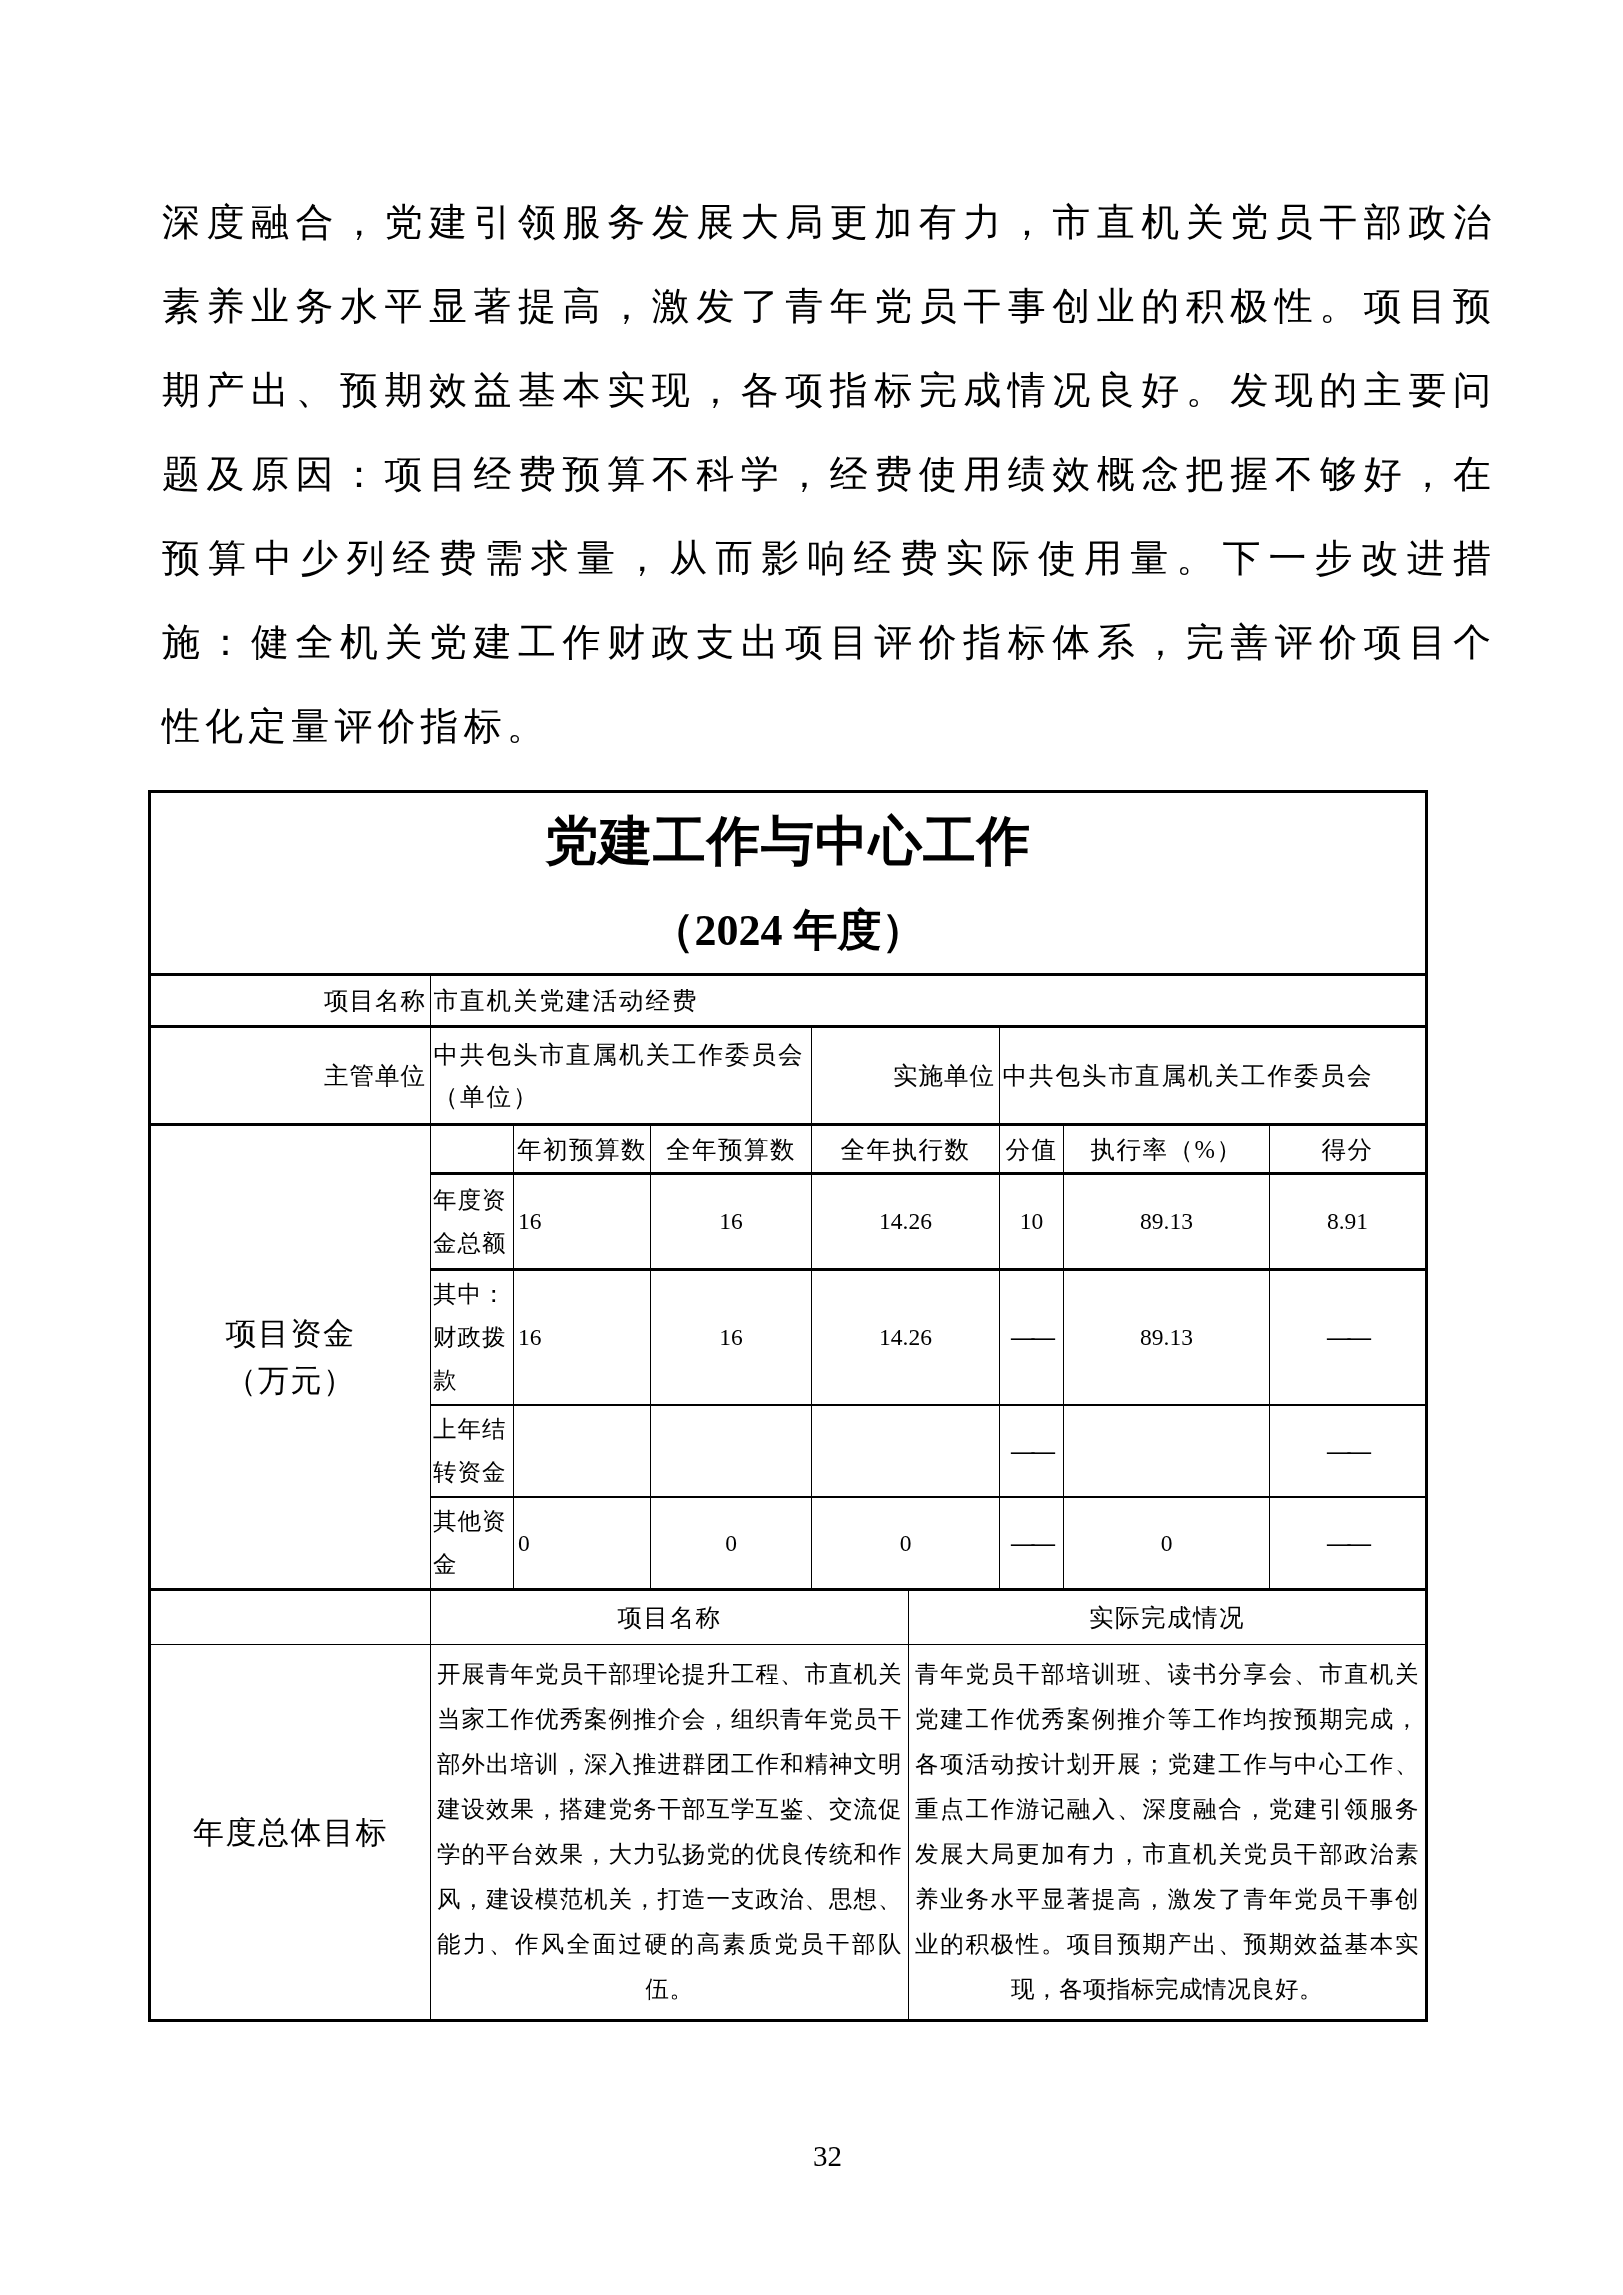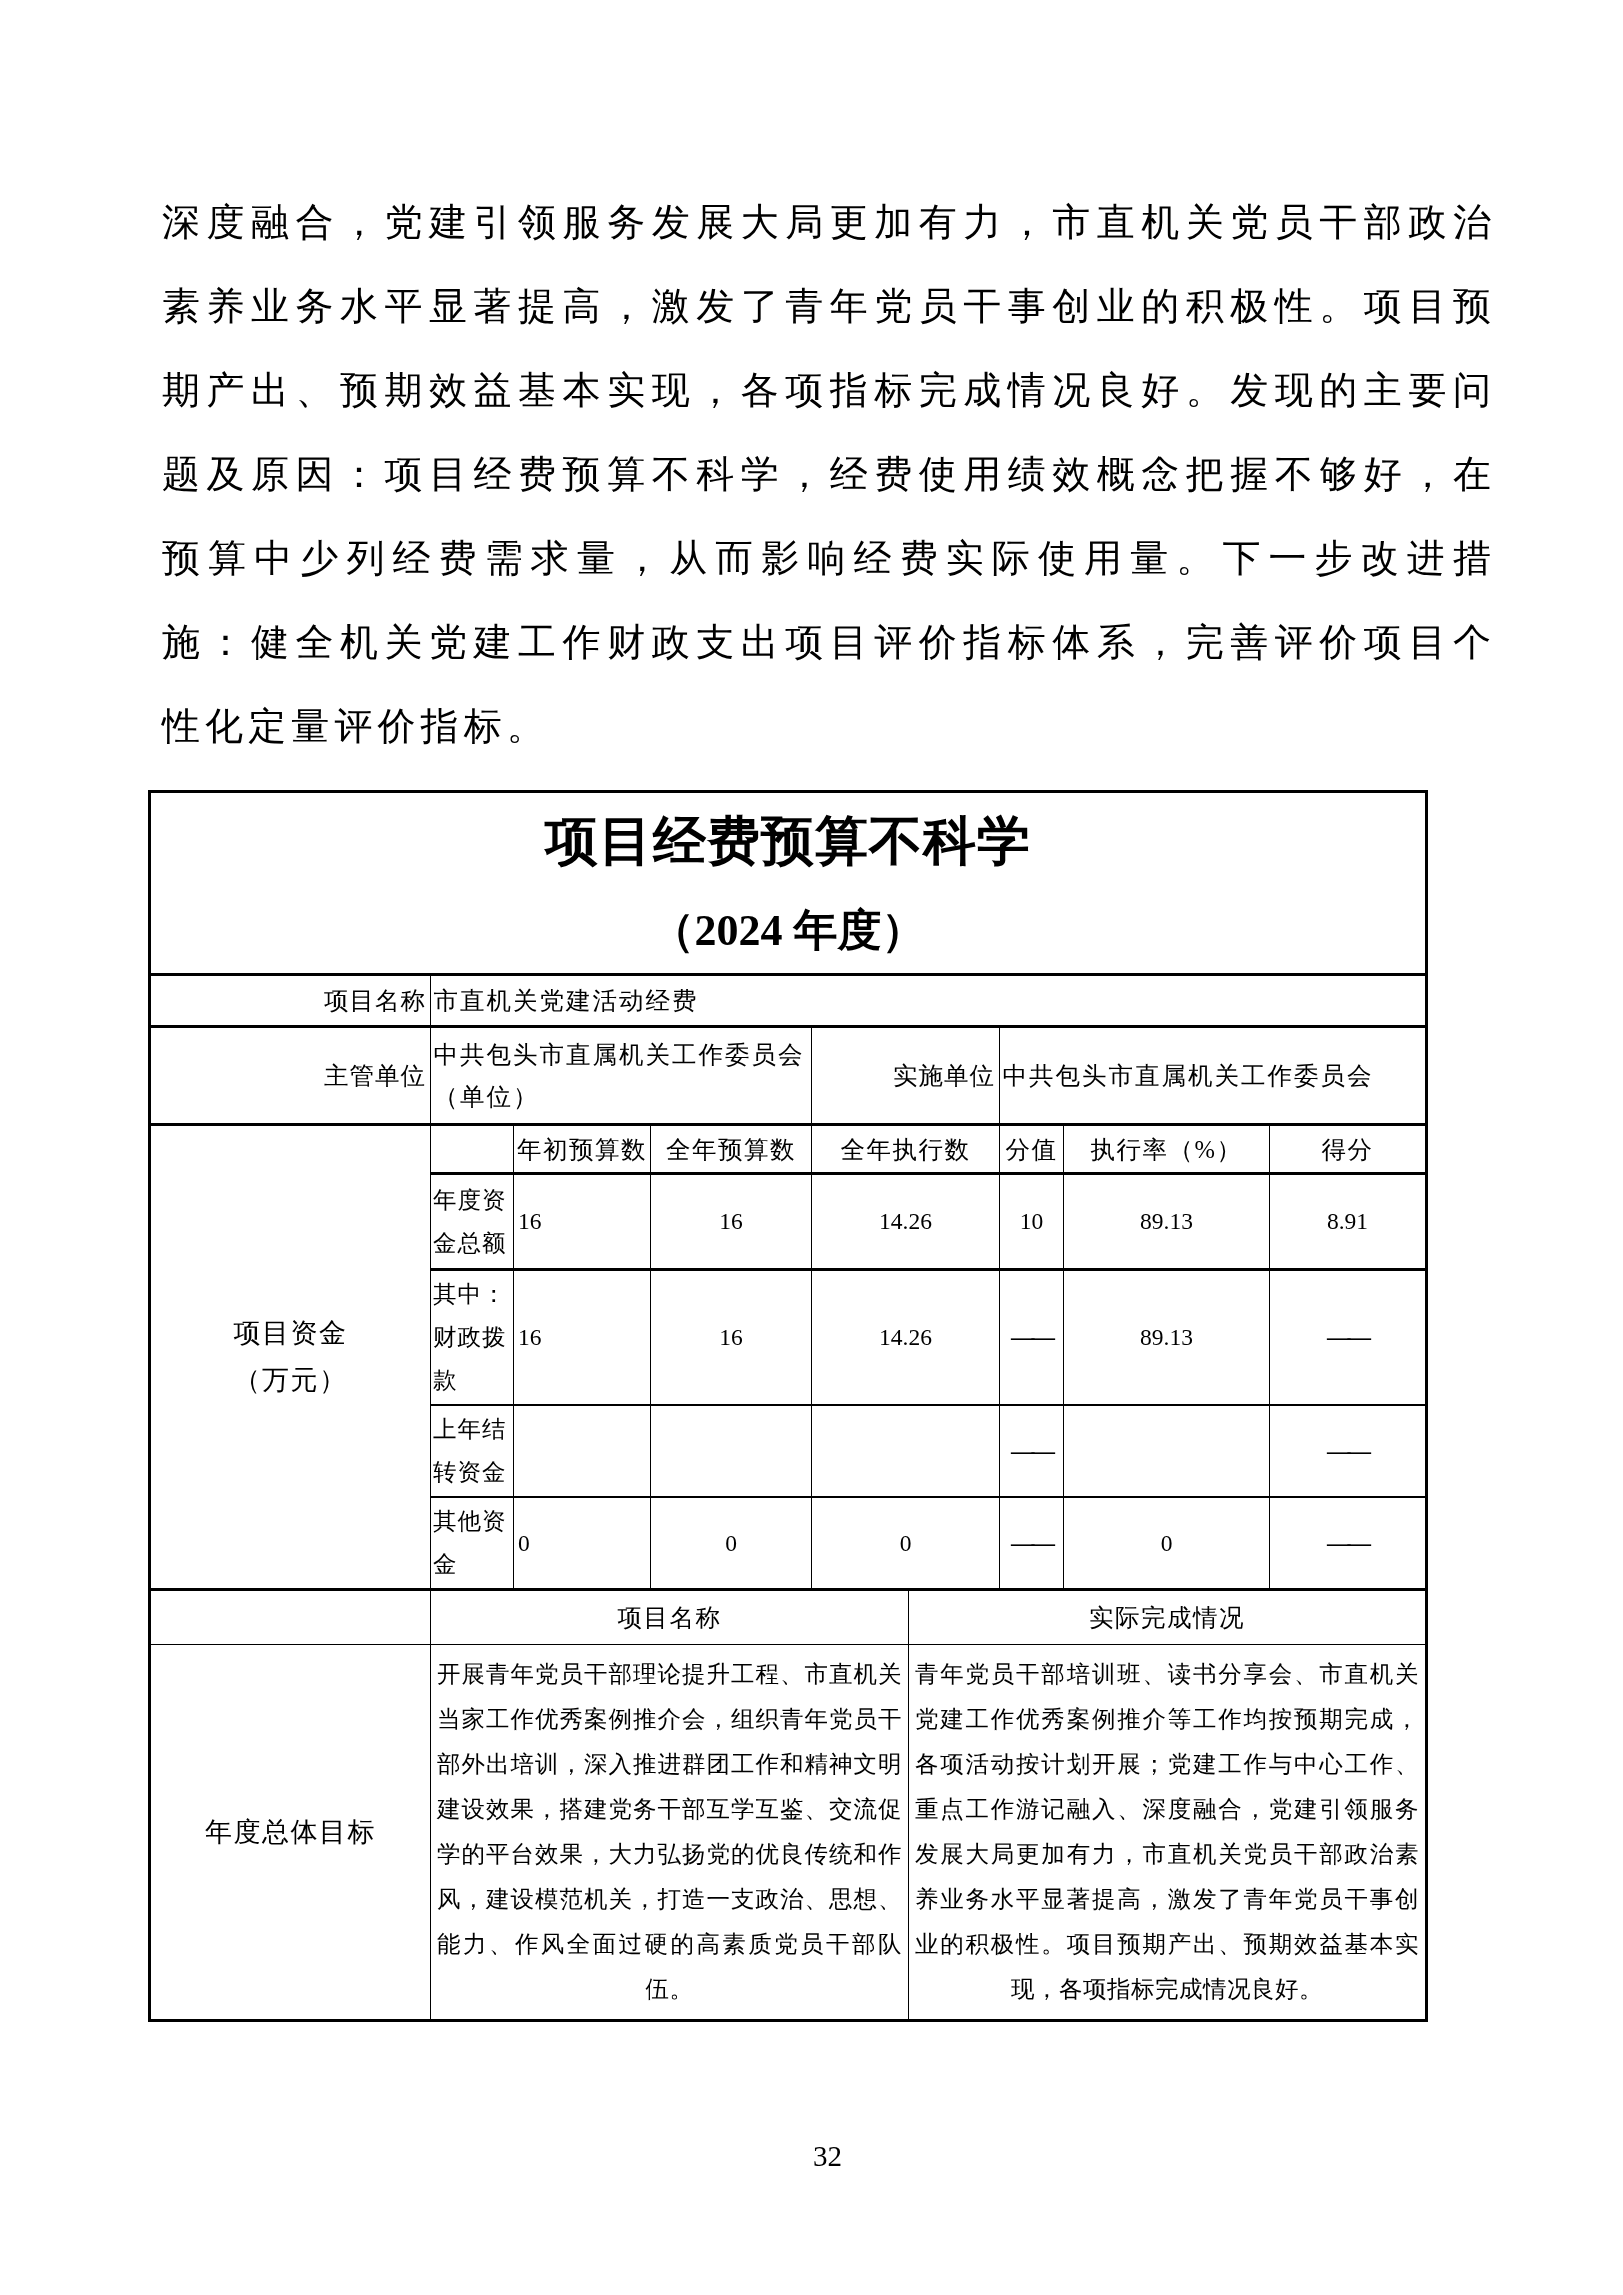--- a/index.html
+++ b/index.html
@@ -34,21 +34,21 @@
   .title-cell { text-align: center; }
   .t1 { font-size: 53px; font-weight: bold; letter-spacing: 1px; margin-bottom: 23.5px; }
   .t2 { font-size: 44px; font-weight: bold; }
   .lbl { text-align: right; padding-right: 4.1px; font-size: 24.5px; letter-spacing: 1px; }
   .val { text-align: left; padding-left: 2.6px; font-size: 24.5px; letter-spacing: 2px; line-height: 42px; word-break: break-all; margin-top: 12px; }
   .blbl { text-align: left; padding: 2px 2px; font-size: 23.5px; line-height: 43px; letter-spacing: 1px; word-break: break-all; margin-left: 20px; }
   .colhdr { text-align: center; font-size: 24.5px; letter-spacing: 1.5px; }
   .num { text-align: center; font-size: 23.5px; }
   .numleft { text-align: left; padding-left: 4.1px; }
   .dash { font-weight: bold; letter-spacing: -3.1px; }
-  .seclbl { text-align: center; white-space: pre-line; font-size: 27px; line-height: 47px; letter-spacing: 1.5px; }
+  .seclbl { text-align: center; white-space: pre-line; font-size: 31px; line-height: 47px; letter-spacing: 1.5px; }
   .hdr9 { text-align: center; font-size: 24.5px; letter-spacing: 1.5px; }
   .goal {
     text-align: justify; text-align-last: center;
     font-size: 23.5px; line-height: 45px; letter-spacing: 0.5px;
     padding: 7.2px 6.1px; word-break: break-all; vertical-align: middle;
   }
   .pageno {
     position: absolute; top: 2140px; left: 16px; width: 100%;
     text-align: center; font-size: 29px;
   }
@@ -67,21 +67,21 @@
       <col style="width:97px">
       <col style="width:91px">
     <col style="width:64px">
       <col style="width:206px">
       <col style="width:157px">
   </colgroup>
 
   <tbody>
       <tr class="r1">
     <td colspan="9" class="title-cell">
-      <div class="t1">项目经费预算不科学</div>
+      <div class="t1">党建工作与中心工作</div>
       <div class="t2">（2024 年度）</div>
     </td>
   </tr>
 
   <tr class="r2">
     <td class="lbl">项目名称</td>
     <td colspan="8" class="val">市直机关党建活动经费</td>
   </tr>
 
   <tr class="r3">

